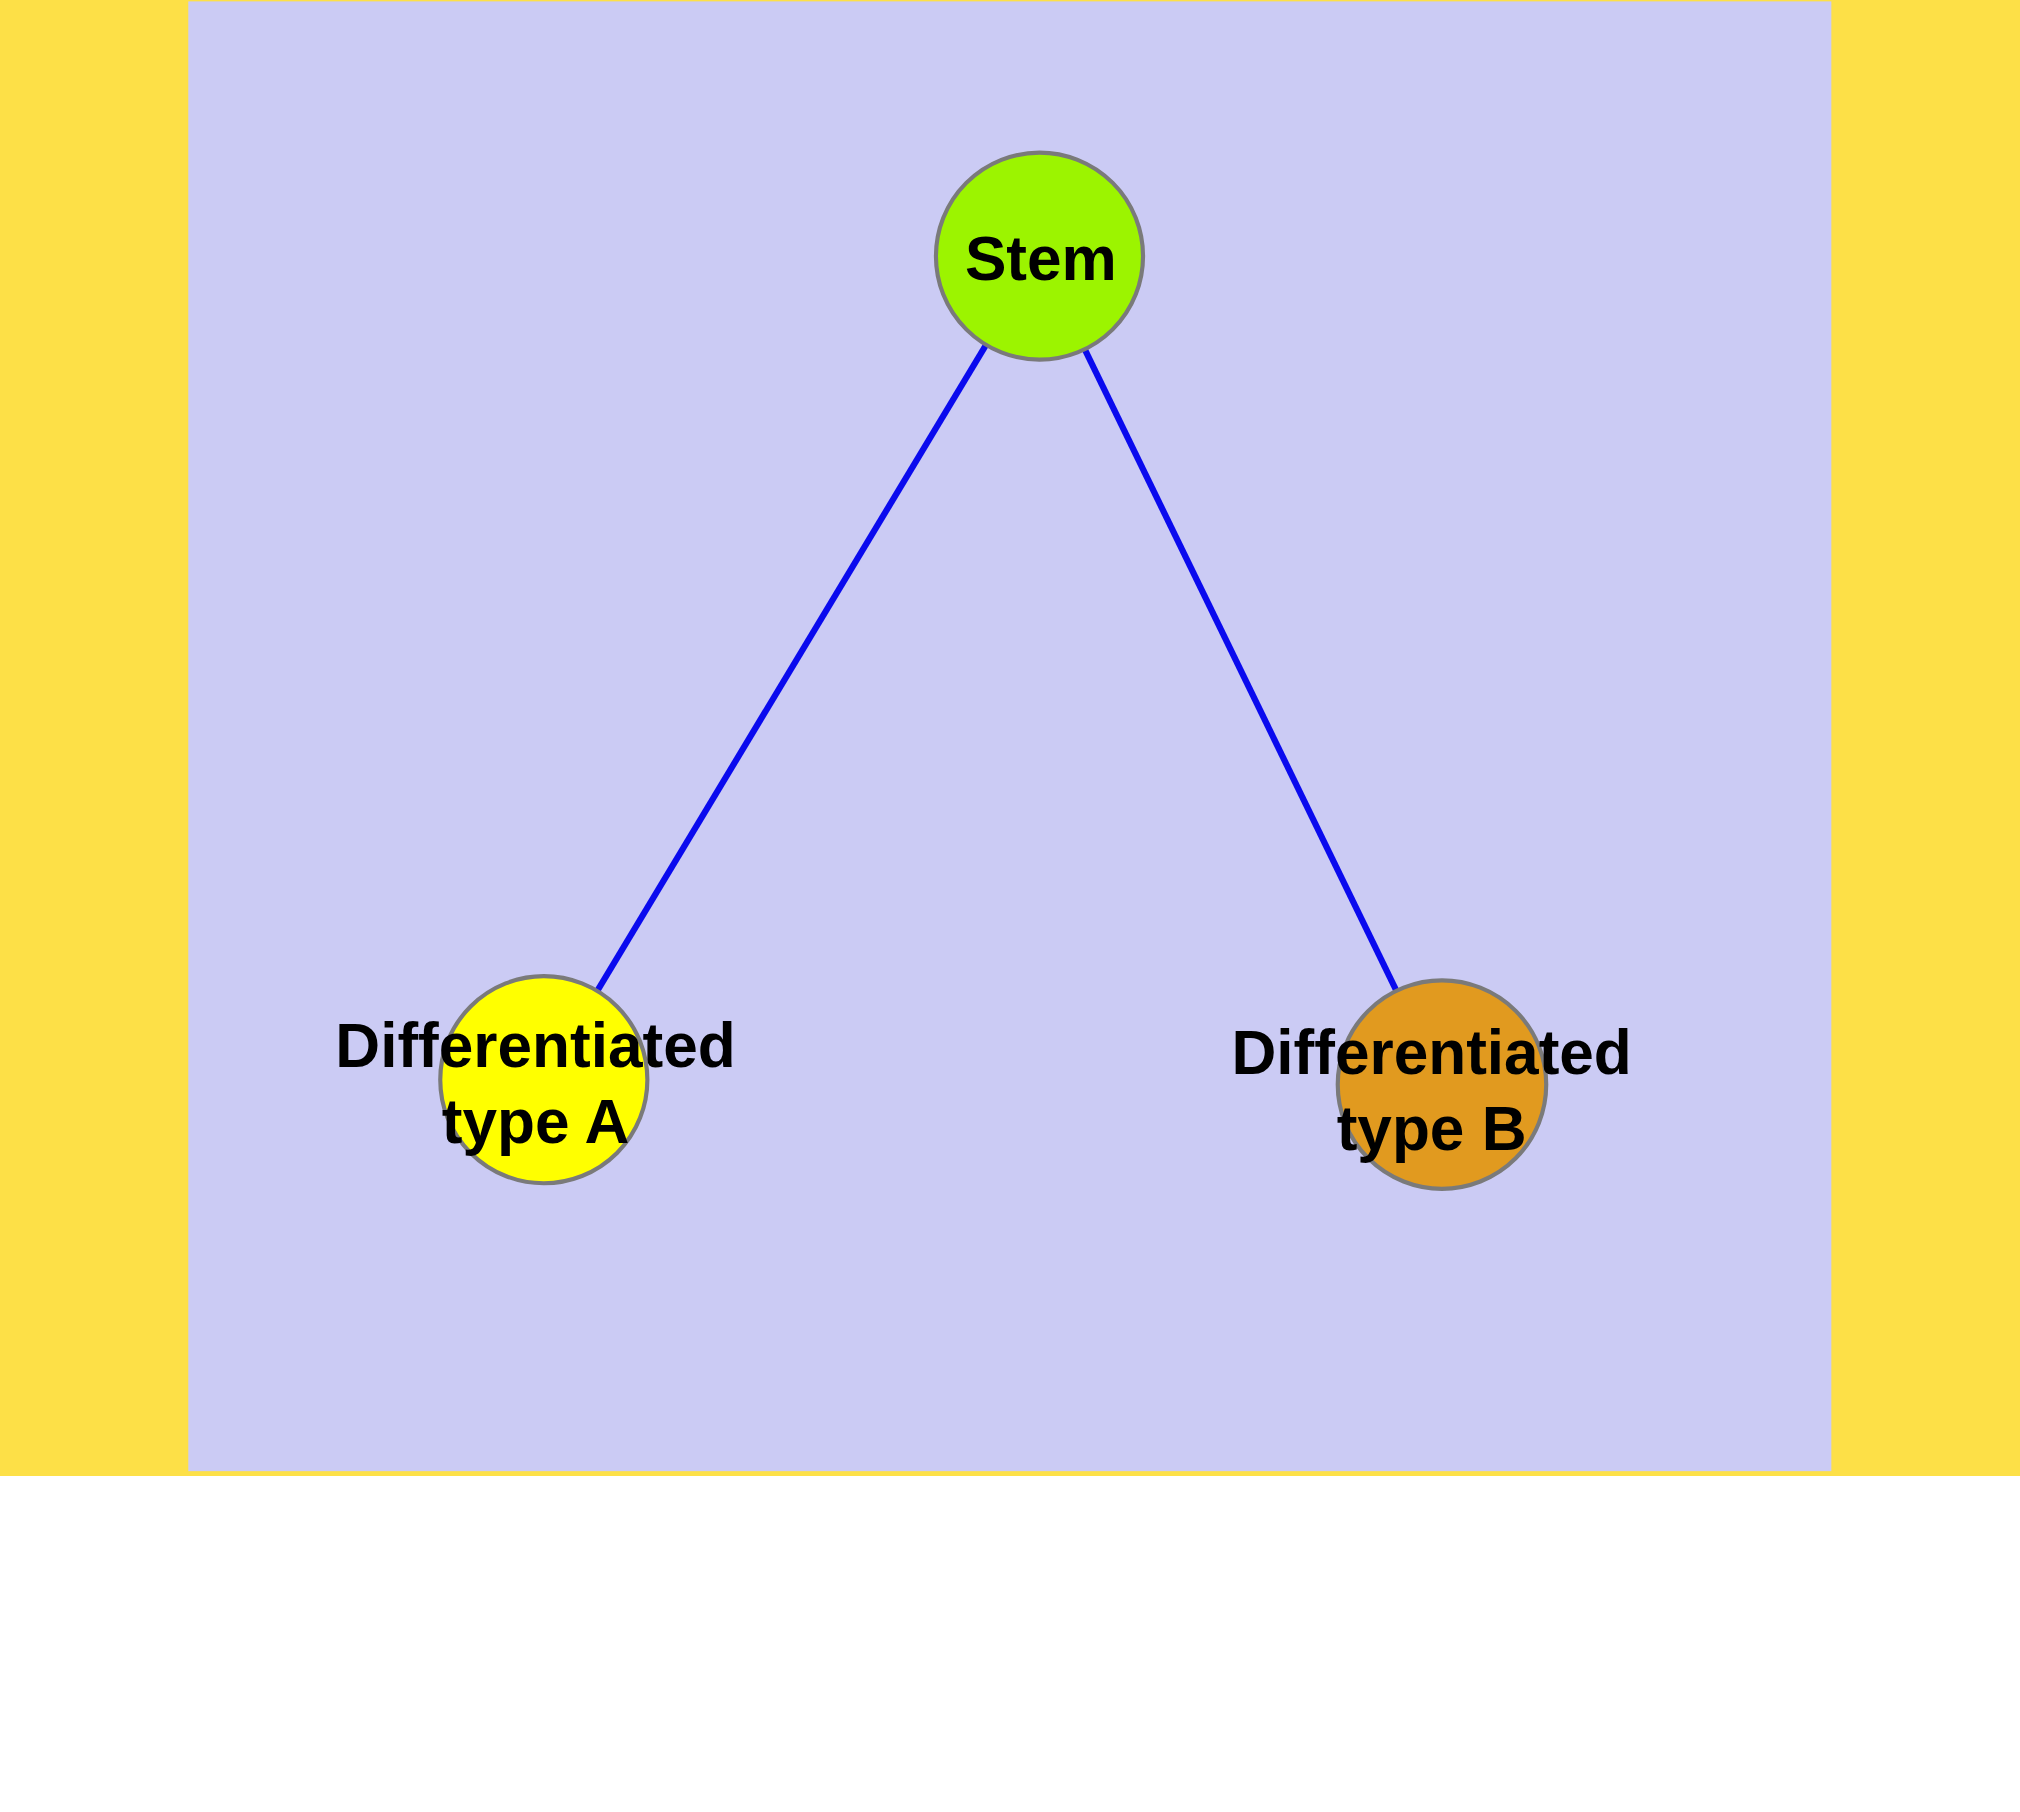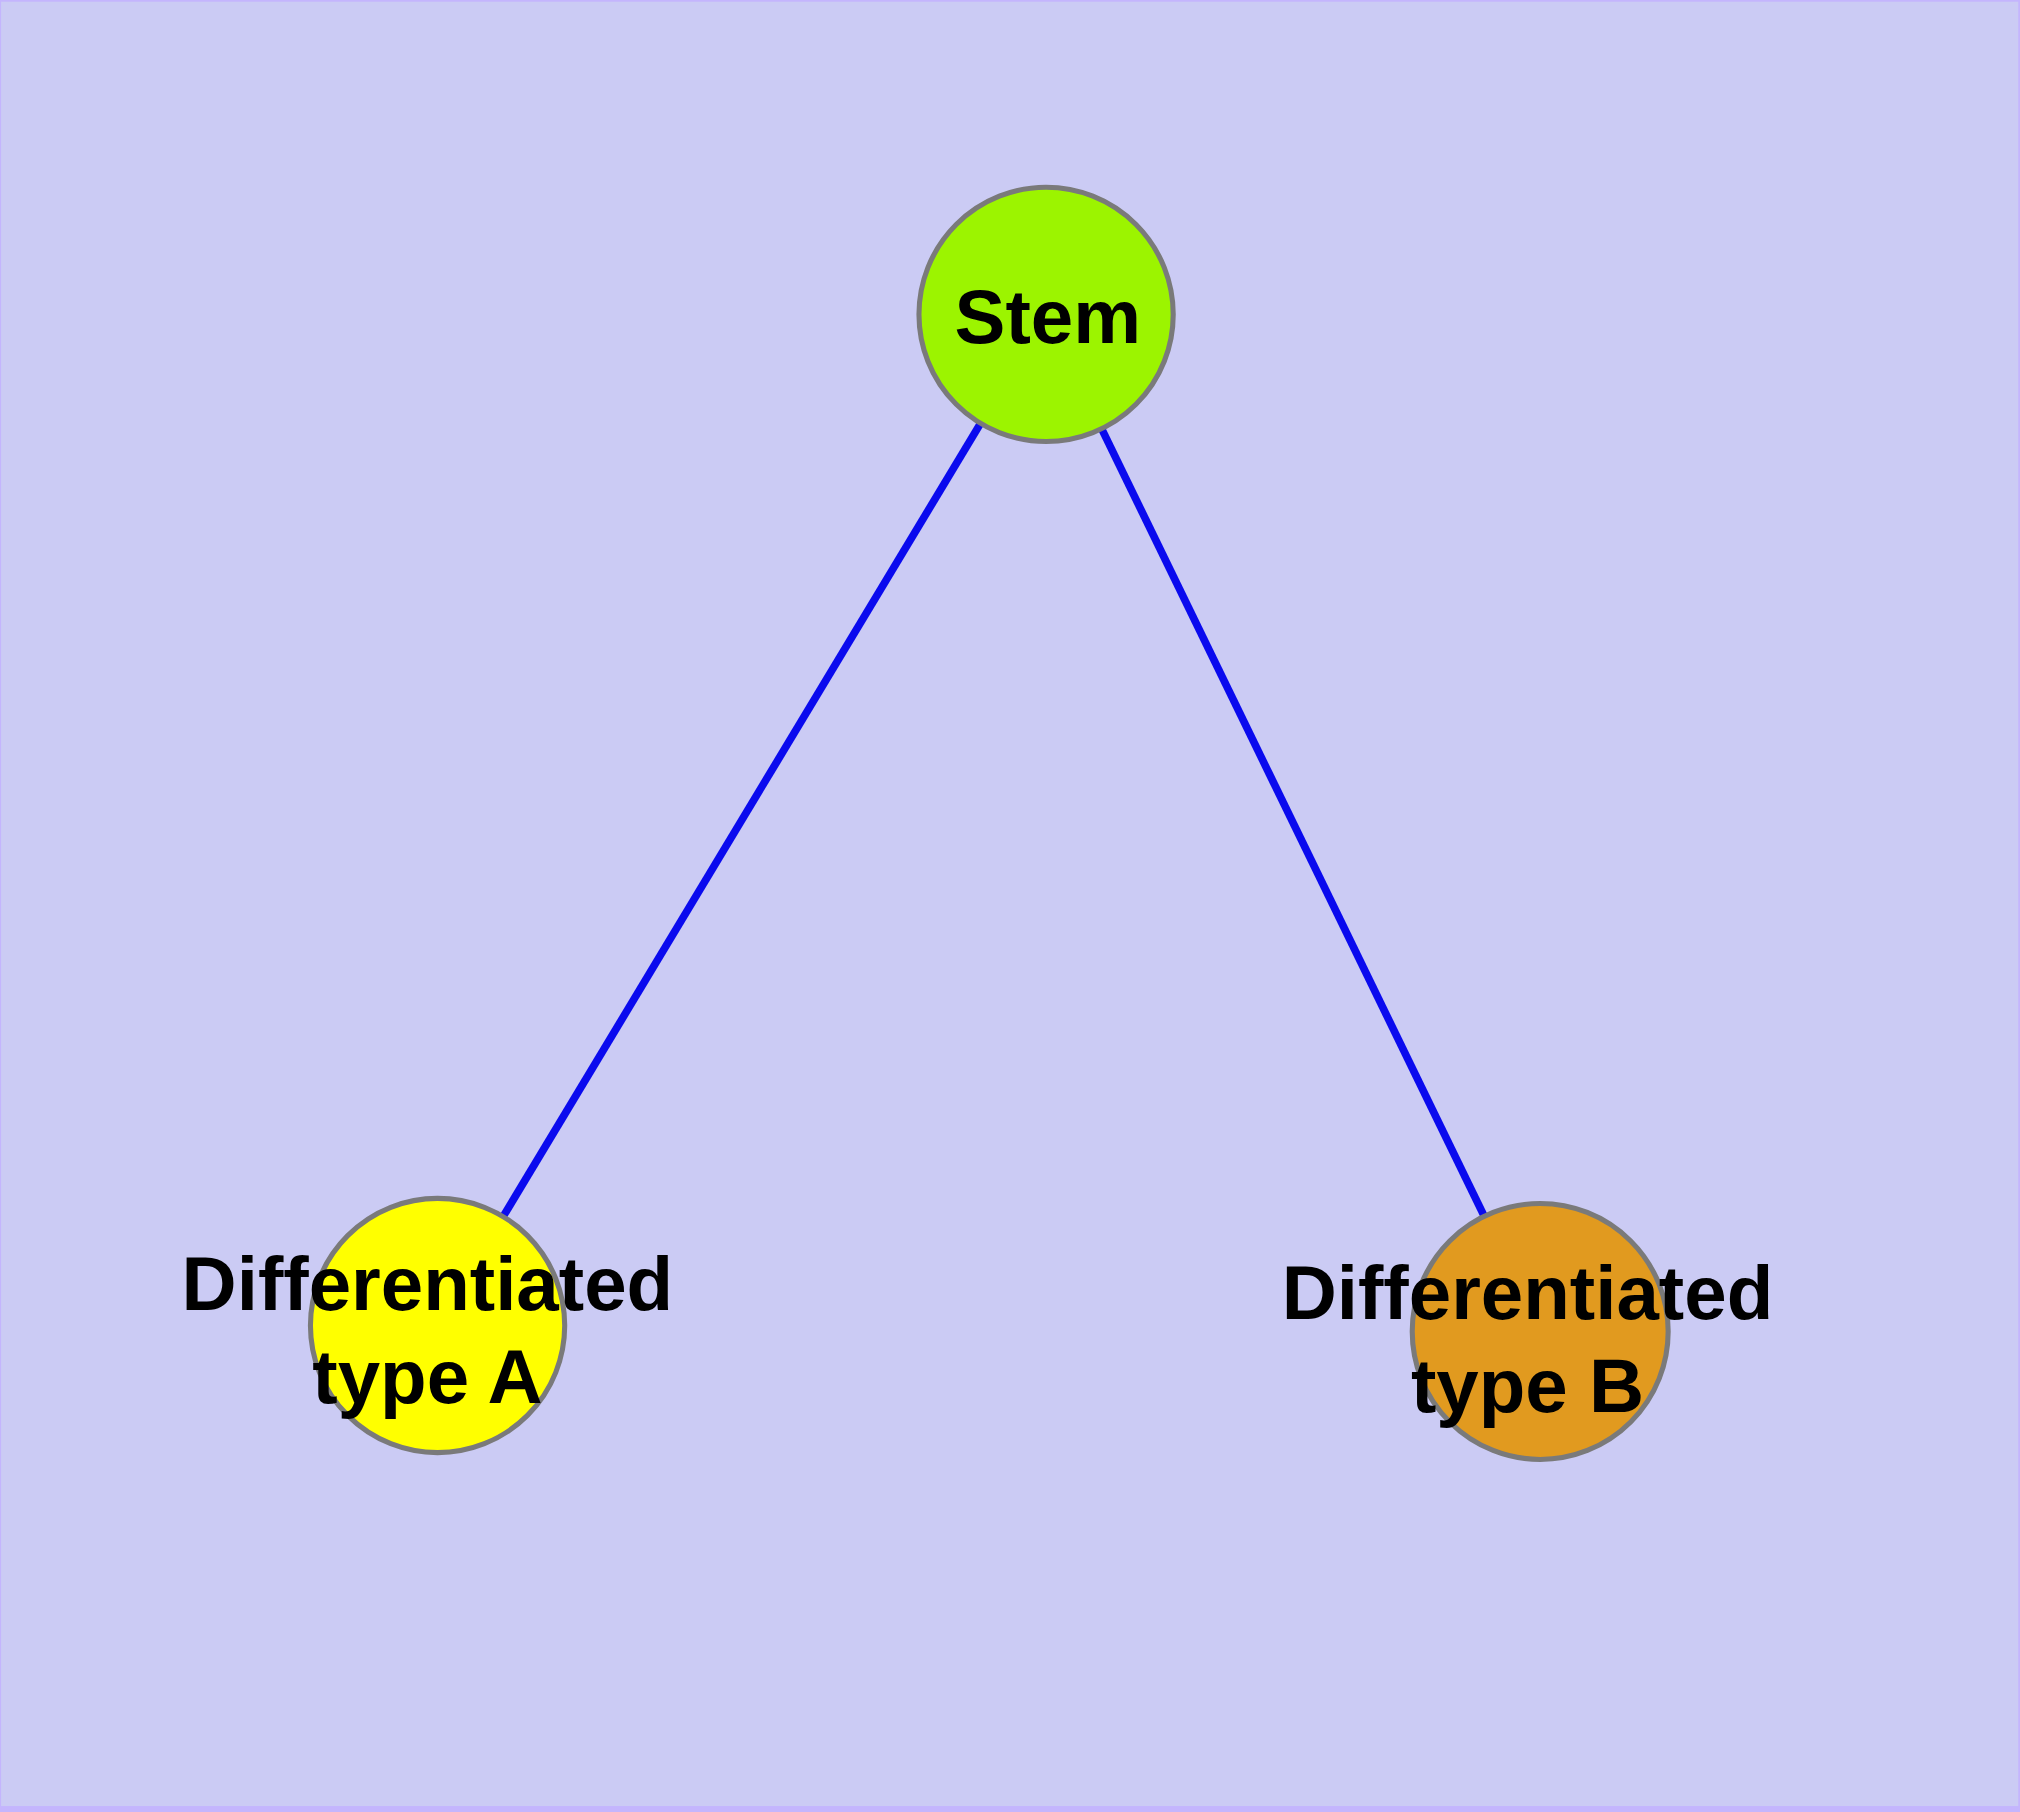--- a/index.html
+++ b/index.html
@@ -4,22 +4,22 @@
 <style>
   html, body {
     margin: 0;
     padding: 0;
     background: #ffffff;
     font-family: "Liberation Sans", sans-serif;
   }
   .page {
     position: relative;
     width: 2021px;
-    height: 1812px;
-    background: #c4b5fd;
+    height: 1476px;
+    background: #fde047;
     overflow: hidden;
     text-align: right;
   }
   .graph-svg {
     position: absolute;
     left: 0;
     top: 0;
     width: 100%;
     height: 100%;
     display: block;

